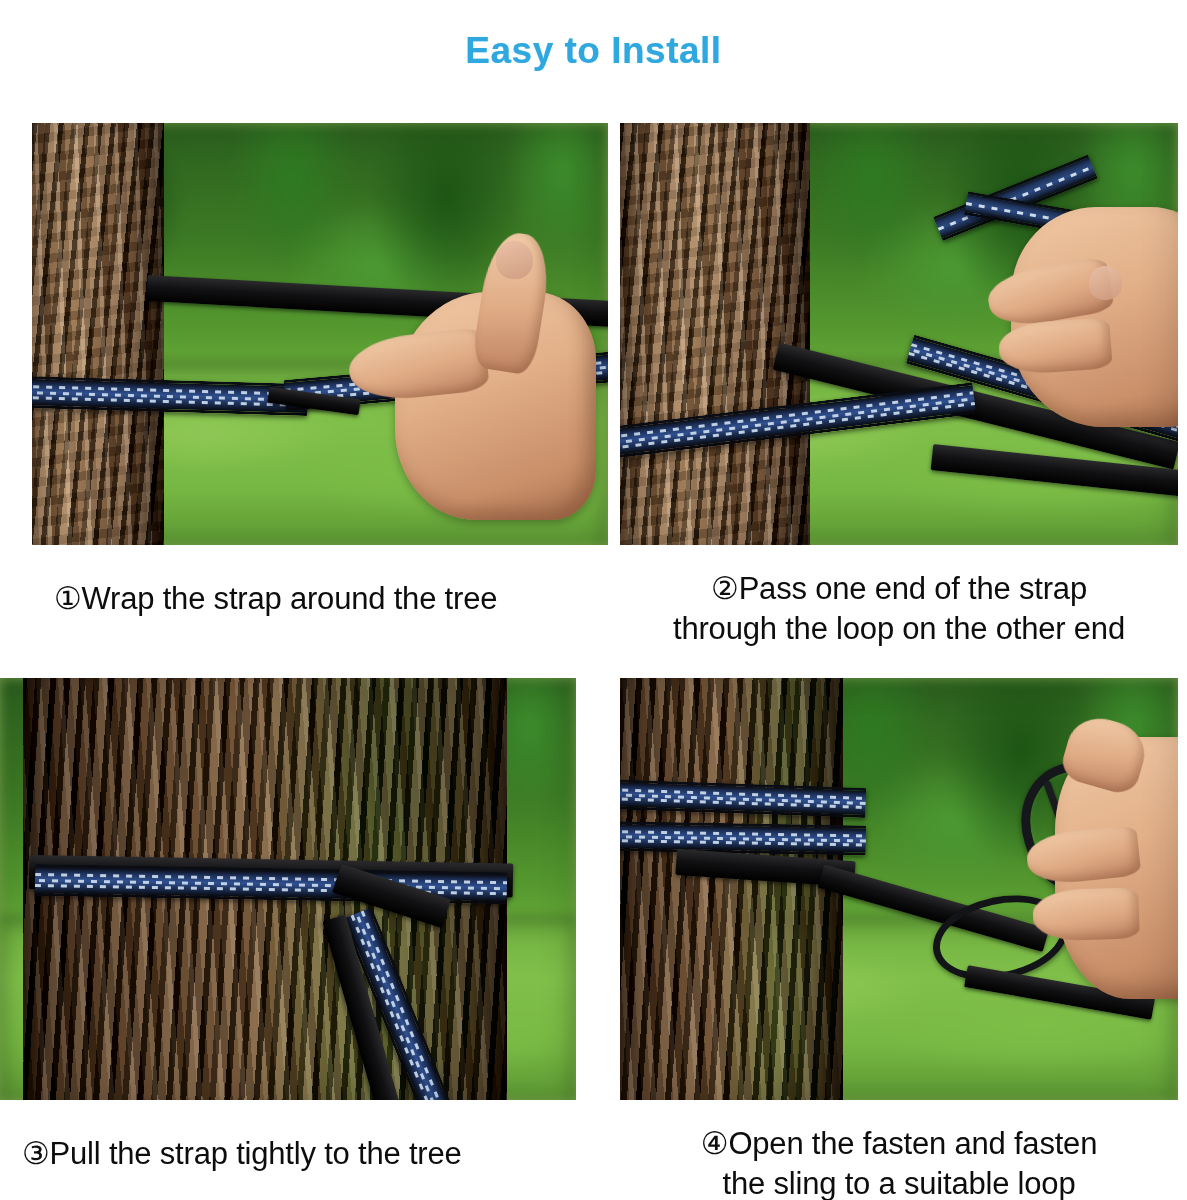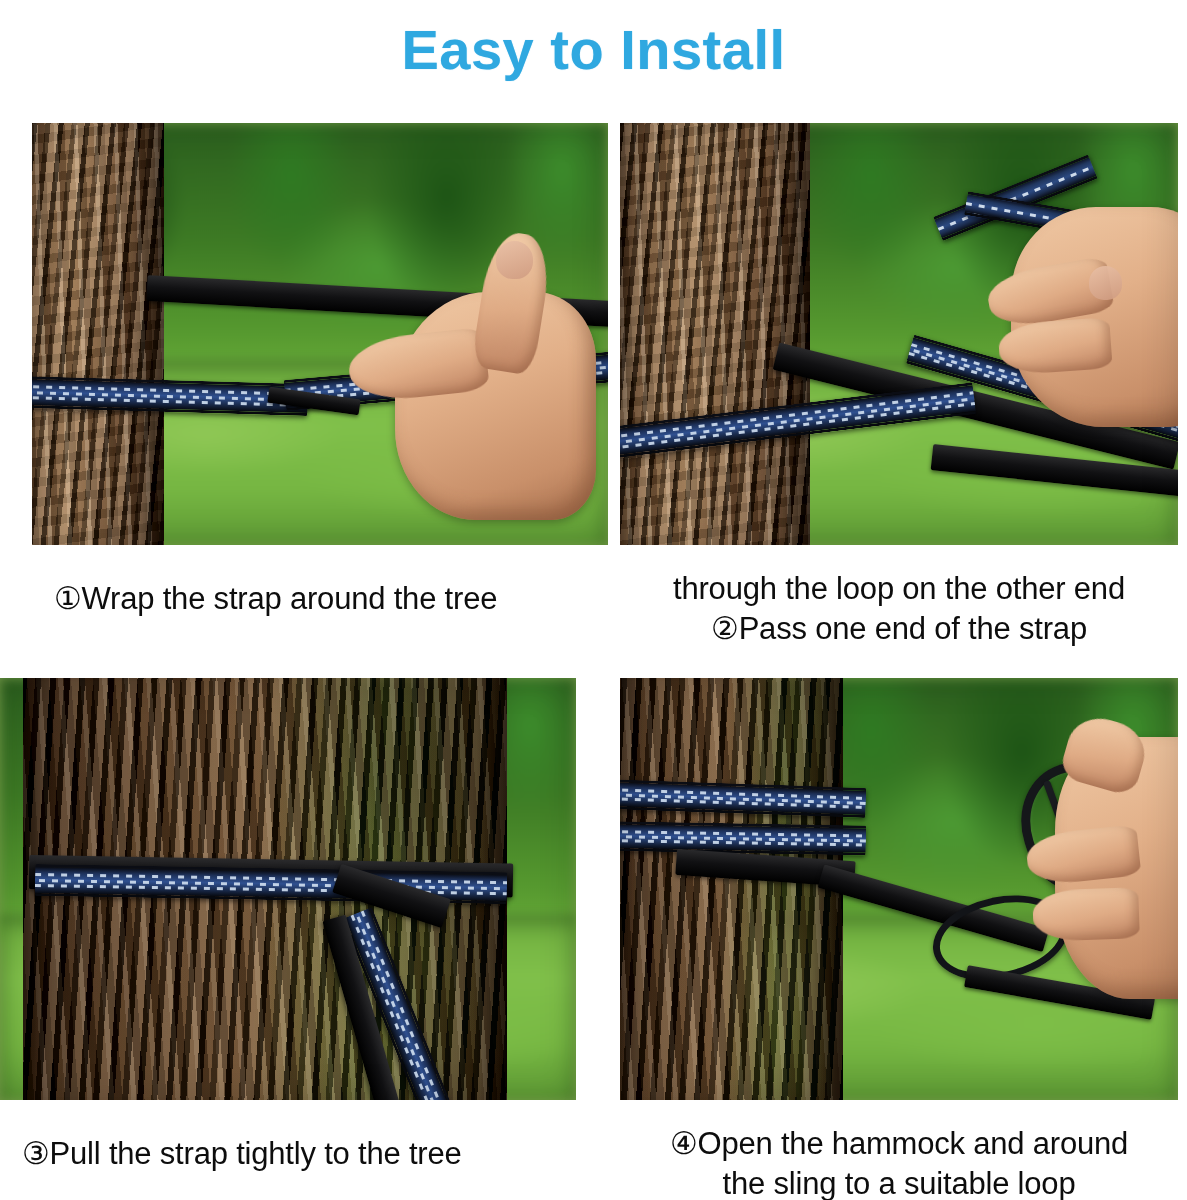--- a/index.html
+++ b/index.html
@@ -20,21 +20,21 @@
     position: absolute;
     left: 0;
     top: 0;
     width: 1187px;
     height: 100px;
     display: flex;
     align-items: center;
     justify-content: center;
   }
   .title-text {
-    font-size: 56px;
+    font-size: 37px;
     font-weight: bold;
     color: #2fa8e0;
     letter-spacing: 0.5px;
     line-height: 1;
     text-shadow: 0 0 1px rgba(47,168,224,0.45);
   }
 
   
   .step {
     position: absolute;
@@ -251,22 +251,22 @@
     <div class="strap-blue" style="left:57%; top:22%; width:30%; height:20px; transform:rotate(-22deg); transform-origin:left center;"></div>
     <div class="strap-blue" style="left:62%; top:16%; width:22%; height:18px; transform:rotate(10deg); transform-origin:left center;"></div>
 
     <div class="hand" style="left:70%; top:20%; width:38%; height:52%; border-radius:40% 34% 26% 44%;"></div>
     <div class="finger" style="left:66%; top:34%; width:22%; height:13%; border-radius:46% 20% 20% 46%; transform:rotate(-10deg);"></div>
     <div class="finger" style="left:68%; top:47%; width:20%; height:12%; border-radius:46% 20% 20% 46%; transform:rotate(-4deg);"></div>
     <div class="nail" style="left:84%; top:34%; width:6%; height:8%;"></div>
     <div class="vignette"></div>
   </div>
   <div class="caption">
+    <span class="line">②Pass one end of the strap</span>
     <span class="line">through the loop on the other end</span>
-    <span class="line">②Pass one end of the strap</span>
   </div>
 </div>
 
 <div class="step" id="step-3">
   <div class="photo">
     <div class="sky-trees"></div>
     <div class="grass dark-top"></div>
     <div class="trunk dark" style="left:4%; width:84%;"></div>
 
     <div class="strap-black" style="left:5%; top:42%; width:84%; height:34px; transform:rotate(1deg); transform-origin:left center;"></div>
@@ -301,16 +301,16 @@
     <div class="carabiner" style="left:72%; top:20%; width:17%; height:26%;"></div>
     <div class="carabiner-gate" style="left:78%; top:24%; width:7px; height:17%; transform:rotate(-20deg);"></div>
 
     <div class="hand" style="left:78%; top:14%; width:32%; height:62%; border-radius:36% 28% 24% 42%;"></div>
     <div class="finger" style="left:73%; top:36%; width:20%; height:12%; border-radius:46% 20% 20% 46%; transform:rotate(-6deg);"></div>
     <div class="finger" style="left:74%; top:50%; width:19%; height:12%; border-radius:46% 20% 20% 46%; transform:rotate(-2deg);"></div>
     <div class="finger" style="left:80%; top:10%; width:14%; height:16%; border-radius:46% 46% 30% 30%; transform:rotate(16deg);"></div>
     <div class="vignette"></div>
   </div>
   <div class="caption">
-    <span class="line">④Open the hammock and around</span>
+    <span class="line">④Open the fasten and fasten</span>
     <span class="line">the sling to a suitable loop</span>
   </div>
 </div>
 
 </body></html>

